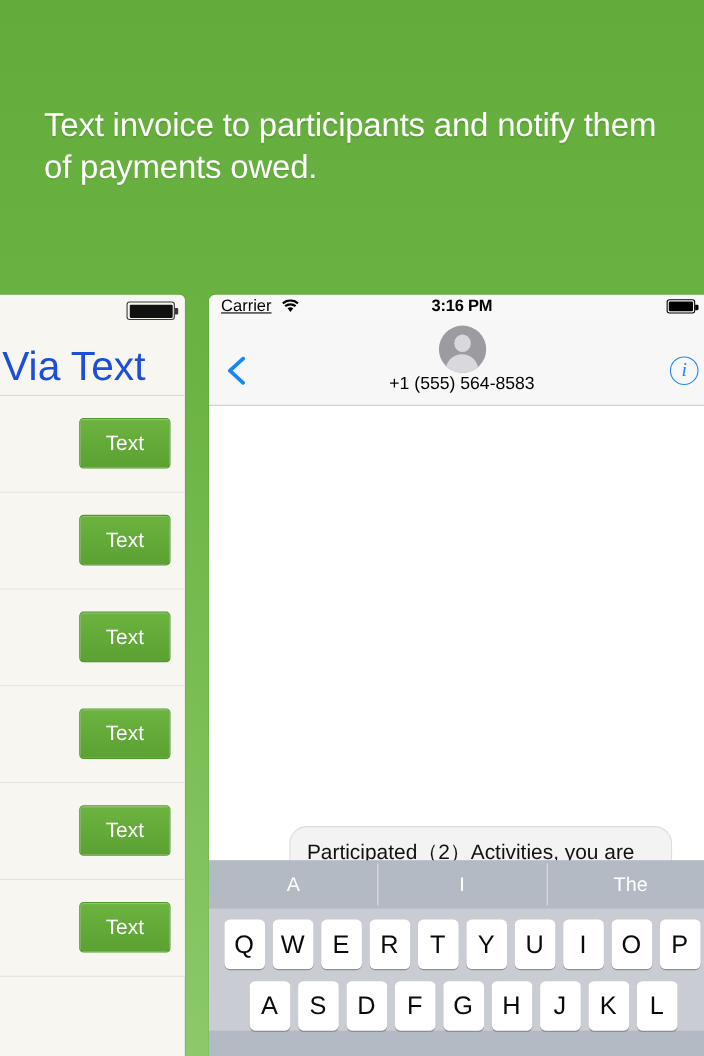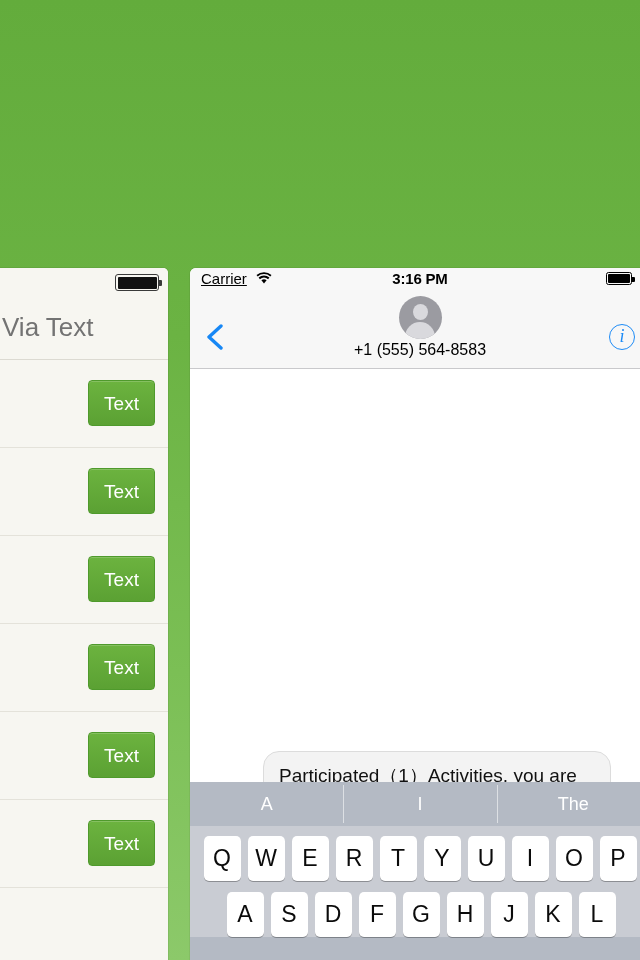--- a/index.html
+++ b/index.html
@@ -86,38 +86,38 @@
   .left-navbar {
     height: 63px;
     background: #f7f6f1;
     border-bottom: 1px solid #dcdad2;
     position: relative;
   }
   .left-navtitle {
     position: absolute;
     left: 42px;
     top: 16px;
-    font-size: 26px;
-    color: #737373;
+    font-size: 37px;
+    color: #1d4ed8;
     white-space: nowrap;
   }
   .left-list {
     position: relative;
   }
   .left-row {
     position: relative;
     height: 87px;
     border-bottom: 1px solid #e4e2da;
     background: #f7f6f1;
   }
   .text-btn {
     position: absolute;
     right: 13px;
     top: 20px;
-    width: 67px;
+    width: 83px;
     height: 46px;
     background: linear-gradient(180deg, #6cb33f 0%, #5ba133 100%);
     border: 1px solid #4f9a2c;
     border-radius: 4px;
     color: #ffffff;
     font-size: 19px;
     line-height: 46px;
     text-align: center;
     box-sizing: border-box;
     box-shadow: inset 0 1px 0 rgba(255,255,255,0.18);
@@ -370,20 +370,21 @@
     line-height: 45px;
     text-align: center;
   }
   .kb-row.row2 { padding-left: 2px; }
 </style>
 </head>
 <body>
 
 <div id="stage">
 
+  <div class="headline">Text invoice to participants and notify them of payments owed.</div>
 
   <div class="left-panel">
 
     <div class="left-statusbar">
       <div class="left-battery">
           <i></i>
         </div>
     </div>
 
     <div class="left-navbar">
@@ -440,21 +441,21 @@
       </div>
 
       <div class="nav-number">+1 (555) 564-8583</div>
 
       <div class="nav-info">i</div>
     </div>
 
     <div class="conversation">
 
       <div class="bubble">
-        <span>Participated（1）Activities, you are</span>
+        <span>Participated（2）Activities, you are</span>
         <span>responsible for ($1,326.33) in total,</span>
         <span>you still owe reimbursed with</span>
         <span>($826.33). Report address:http://</span>
         <span class="u">s.imoney.com.cn</span><span>/BAABYZ</span>
       </div>
 
       <div class="expand-btn">
         <svg width="36" height="34" viewBox="0 0 36 34">
           <path d="M15 11 L21 17 L15 23" fill="none" stroke="#ffffff" stroke-width="2.6" stroke-linecap="round" stroke-linejoin="round"></path>
         </svg>

